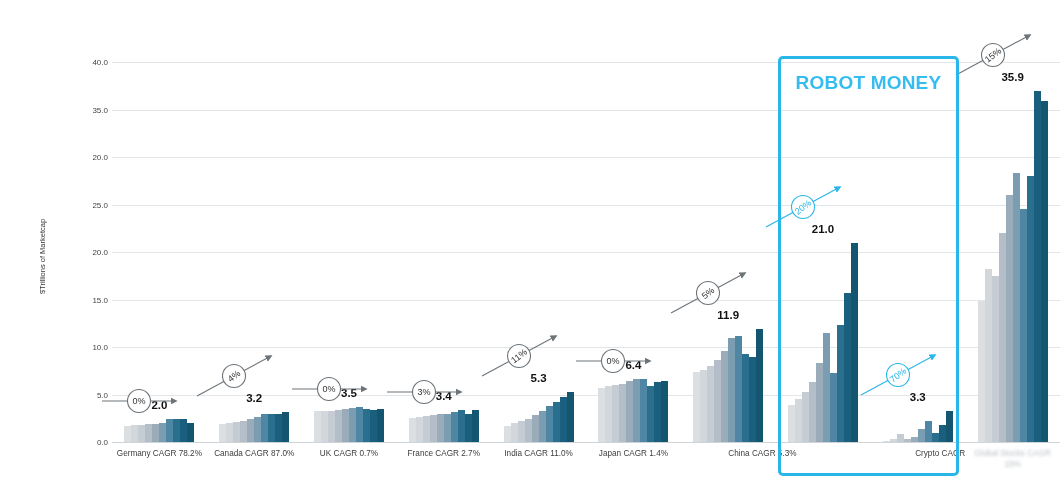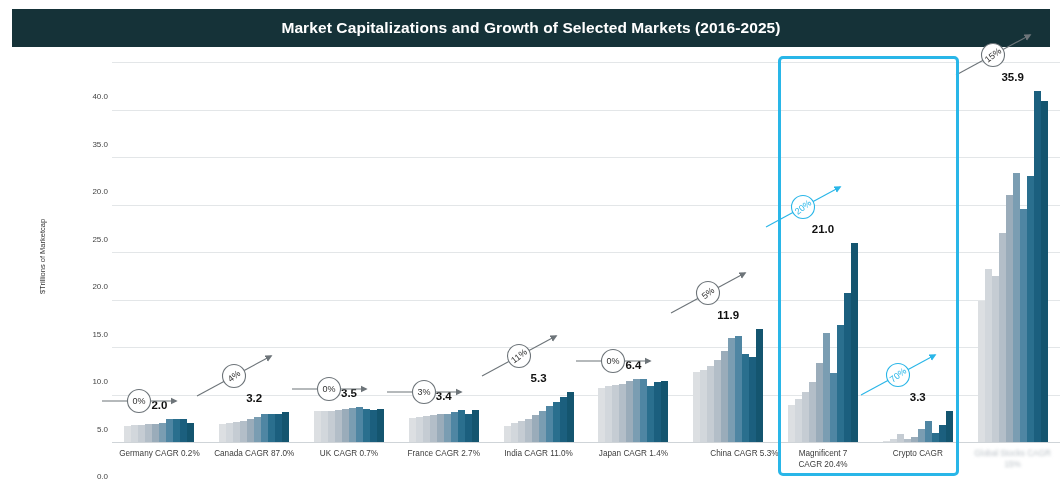--- a/index.html
+++ b/index.html
@@ -69,21 +69,20 @@
     height: 380px;
   }
   .y-label {
     position: absolute;
     right: 0;
     font-size: 8px;
     color: #444;
     transform: translateY(-50%);
     text-align: right;
     white-space: nowrap;
-    margin-top: 34px;
   }
 
   .grid {
     position: absolute;
     left: 112px;
     top: 10px;
     right: 2px;
     height: 380px;
   }
   .grid-line {
@@ -181,30 +180,28 @@
     font-size: 8.2px;
     color: #3c3c3c;
     line-height: 11px;
   }
   .x-tick.blurred {
     color: #b9c0c6;
     filter: blur(1.6px);
   }
   .x-tick.semi-blurred {
     filter: blur(0.35px);
+    text-align: right;
   }
 </style>
 </head>
 <body>
 
 <div id="app">
 
-  <div class="title-bar">
-    <span class="title-text">Market Capitalizations and Growth of Selected Markets (2016-2025)</span>
-  </div>
 
   <div class="plot-wrap">
 
     <div class="y-axis-title">$Trillions of Marketcap</div>
 
     <div class="y-labels" id="y-labels">
         <div class="y-label" style="top: 380px; text-align: center;">0.0</div>
         <div class="y-label" style="top: 332.5px;">5.0</div>
         <div class="y-label" style="top: 285px;">10.0</div>
         <div class="y-label" style="top: 237.5px;">15.0</div>
@@ -494,31 +491,28 @@
               </marker>
             </defs>
             <line x1="2" y1="46" x2="76" y2="6" stroke="#6d7479" stroke-width="1.1" marker-end="url(#ah9)"></line>
             <circle cx="39" cy="26" r="11.5" fill="#ffffff" stroke="#6d7479" stroke-width="1.1"></circle>
             <text class="badge-text" x="39" y="29.2" text-anchor="middle" fill="#333333" transform="rotate(-38 39 26)">15%</text>
           </svg>
         </div>
       </div>
 
     <div class="x-axis" id="x-axis">
-        <div class="x-tick" style="left: 0px; width: 94.8px;">Germany CAGR 0.2%</div>
+        <div class="x-tick" style="left: 0px; width: 94.8px;">Germany CAGR 78.2%</div>
         <div class="x-tick" style="left: 94.8px; width: 94.8px;">Canada CAGR 87.0%</div>
         <div class="x-tick" style="left: 189.6px; width: 94.8px;">UK CAGR 0.7%</div>
         <div class="x-tick" style="left: 284.4px; width: 94.8px;">France CAGR 2.7%</div>
         <div class="x-tick" style="left: 379.2px; width: 94.8px;">India CAGR 11.0%</div>
         <div class="x-tick" style="left: 474px; width: 94.8px;">Japan CAGR 1.4%</div>
-        <div class="x-tick" style="left: 585px; width: 94.8px;">China CAGR 5.3%</div>
-        <div class="x-tick" style="left: 663.6px; width: 94.8px;">
-          <div>Magnificent 7</div>
-          <div>CAGR 20.4%</div>
-        </div>
+        <div class="x-tick" style="left: 603px; width: 94.8px;">China CAGR 5.3%</div>
         <div class="x-tick semi-blurred" style="left: 758.4px; width: 94.8px;">Crypto CAGR</div>
         <div class="x-tick blurred" style="left: 853.2px; width: 94.8px;">Global Stocks CAGR 15%</div>
       </div>
 
   </div>
 
 <div class="robot-box" style="left: 777.6px; top: 56px; width: 181.6px; height: 420px;"></div>
+    <div class="robot-label" style="left: 795.6px; top: 72px;">ROBOT MONEY</div>
   </div>
 
 </body></html>

